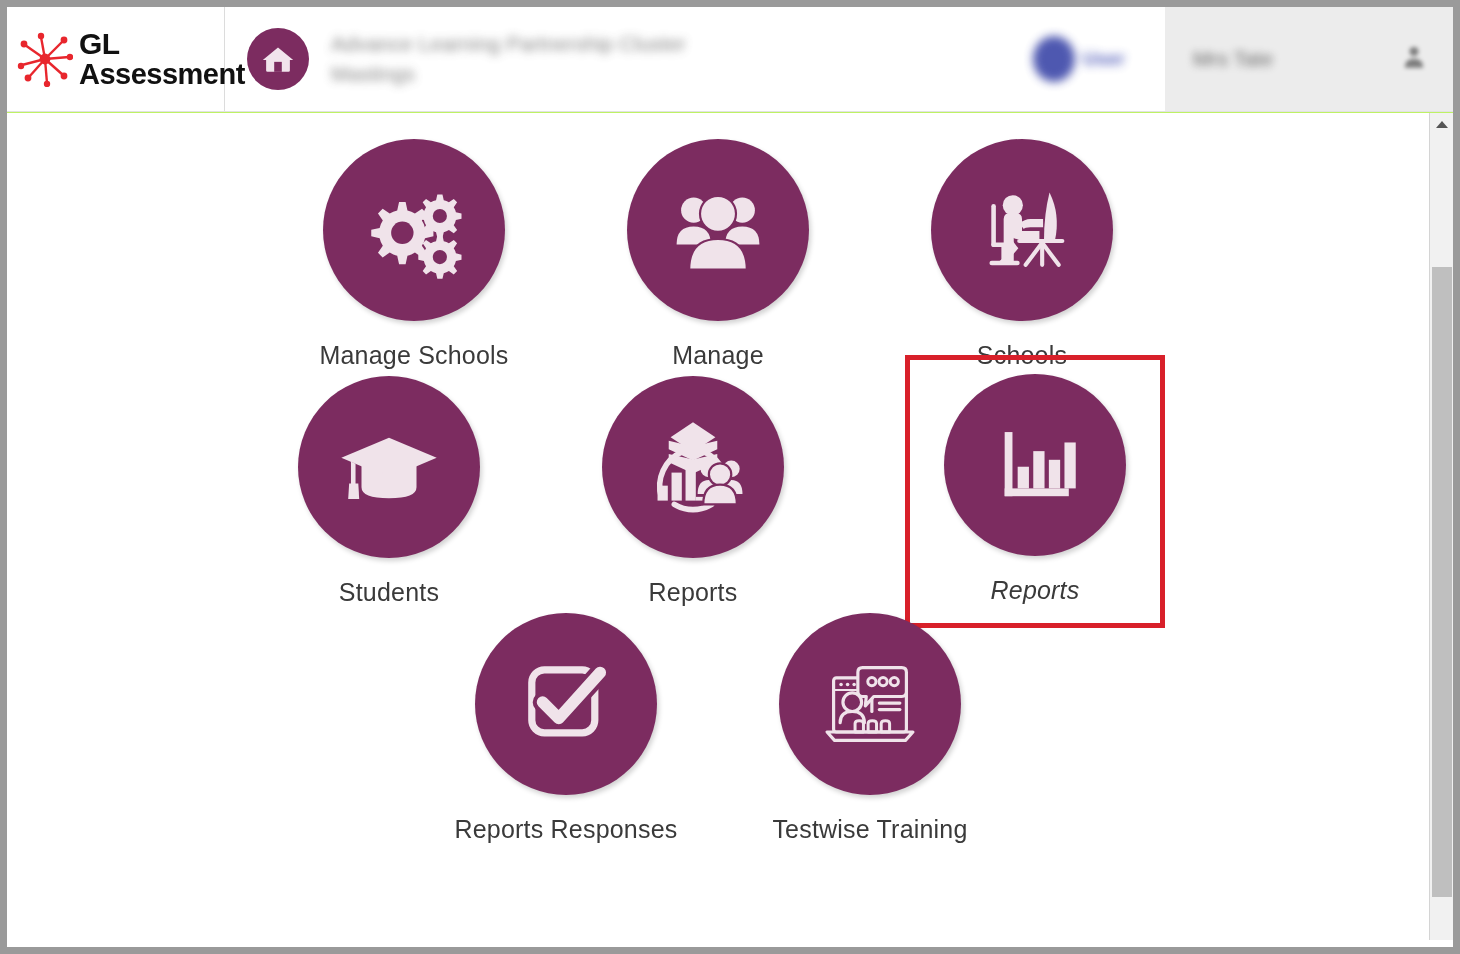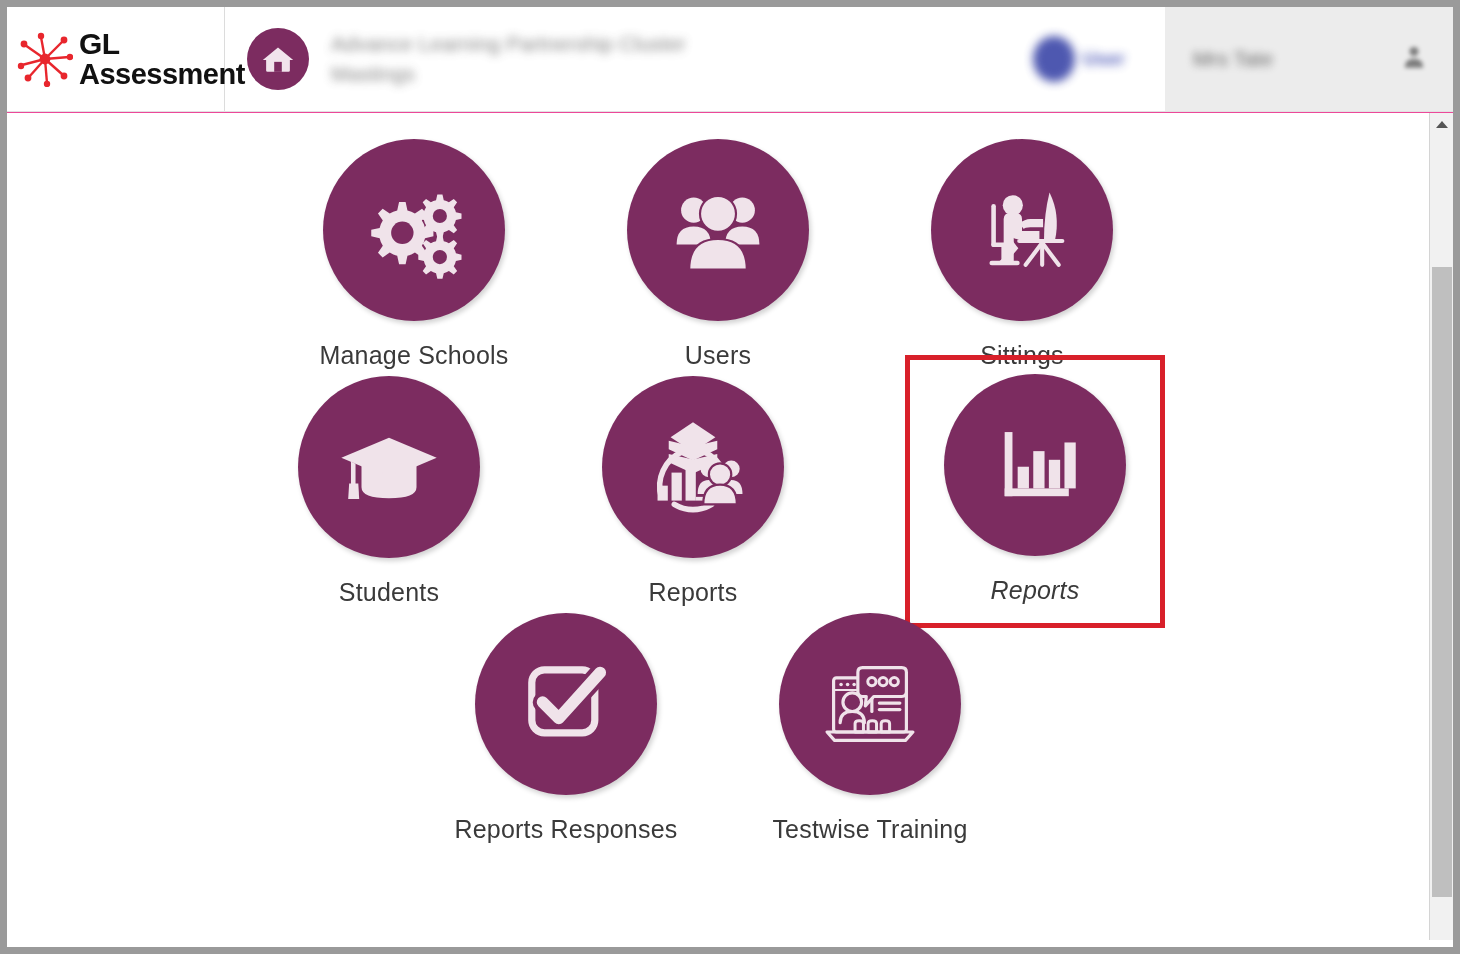--- a/index.html
+++ b/index.html
@@ -7,21 +7,21 @@
     padding: 0;
     background: #ffffff;
     font-family: "Liberation Sans", sans-serif;
   }
 
   #screen {
     position: relative;
     width: 1460px;
     height: 954px;
     box-sizing: border-box;
-    background: #ec4899;
+    background: #bef264;
     border: 7px solid #9a9a9a;
     overflow: hidden;
   }
 
   
   .header {
     position: absolute;
     left: 0; top: 0;
     width: 1446px;
     height: 105px;
@@ -341,21 +341,21 @@
                 <path d="M14 76 Q14 56 33 56 Q52 56 52 76 Z"></path>
                 <circle cx="87" cy="38" r="14"></circle>
                 <path d="M68 76 Q68 56 87 56 Q106 56 106 76 Z"></path>
               </g>
               <g fill="#f0e3ea" stroke="#7c2c60" stroke-width="2.4">
                 <circle cx="60" cy="42" r="20"></circle>
               </g>
               <path d="M28 104 Q28 70 60 70 Q92 70 92 104 Z" fill="#f0e3ea" stroke="#7c2c60" stroke-width="2.4"></path>
             </svg>
           </div>
-          <div class="tile-label">Users</div>
+          <div class="tile-label">Manage</div>
         </div>
 
         <div class="tile">
           <div class="tile-circle">
             <svg viewBox="0 0 120 120" width="110" height="110" aria-hidden="true">
               <g fill="none" stroke="#f0e3ea" stroke-width="5" stroke-linecap="round">
                 <path d="M29 34 L29 76"></path>
                 <path d="M29 76 L47 76"></path>
                 <path d="M40 78 L40 94"></path>
                 <path d="M27 96 L55 96"></path>
@@ -367,21 +367,21 @@
               <path d="M57 53 q6-5 12-5 l14 0 l0 9 l-14 0 q-6 0-7 2 z" fill="#f0e3ea"></path>
               <path d="M90 19 q12 24 6 52 l-12 0 q0-28 6-52 z" fill="#f0e3ea"></path>
               <g fill="none" stroke="#f0e3ea" stroke-width="4.5" stroke-linecap="round">
                 <path d="M57 72 L104 72"></path>
                 <path d="M82 74 L82 98"></path>
                 <path d="M82 74 L64 98"></path>
                 <path d="M82 74 L100 98"></path>
               </g>
             </svg>
           </div>
-          <div class="tile-label">Sittings</div>
+          <div class="tile-label">Schools</div>
         </div>
       </div>
 
       <div class="tile-row r2">
 
         <div class="tile">
           <div class="tile-circle">
             <svg viewBox="0 0 120 120" width="110" height="110" aria-hidden="true">
               <path d="M60 28 L112 50 L60 72 L8 50 Z" fill="#f0e3ea"></path>
               <path d="M30 57 L30 82 q0 12 30 12 q30 0 30 -12 L90 57 L60 69.5 Z" fill="#f0e3ea"></path>

